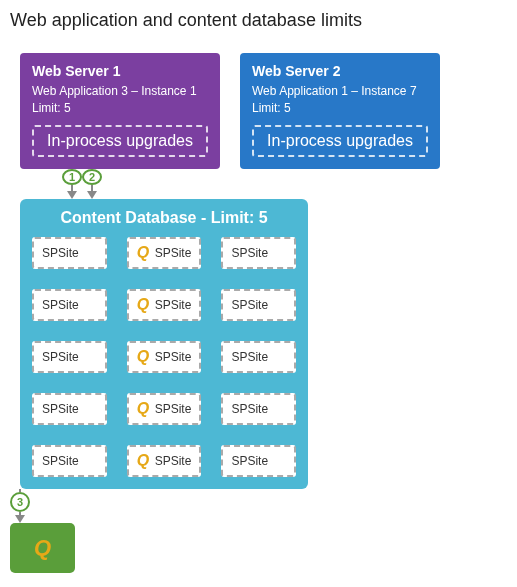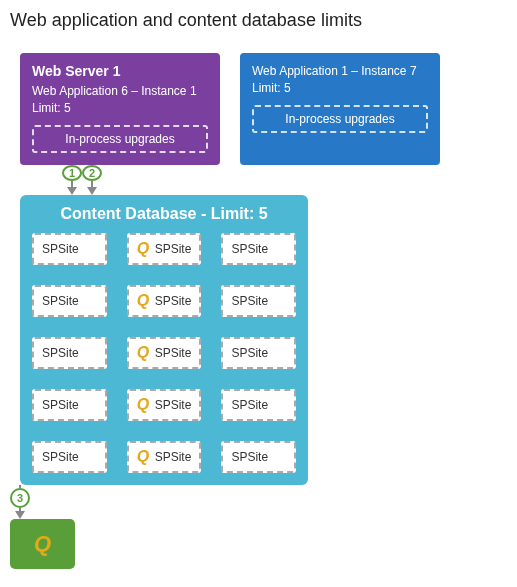--- a/index.html
+++ b/index.html
@@ -51,21 +51,21 @@
       font-size: 12px;
       line-height: 1.4;
       margin-bottom: 8px;
     }
 
     .inprocess-box {
       border: 2px dashed rgba(255,255,255,0.8);
       border-radius: 3px;
       padding: 5px 8px;
       text-align: center;
-      font-size: 12px;
+      font-size: 16px;
       color: #fff;
     }
 
     .circle-num {
       width: 20px;
       height: 20px;
       border-radius: 50%;
       border: 2px solid #5a9e3a;
       color: #5a9e3a;
       font-size: 11px;
@@ -205,29 +205,30 @@
 
 <div class="layout">
 
   <div class="page-title">Web application and content database limits</div>
 
   <div class="web-servers-row">
 
     <div class="web-server-box purple">
       <div class="web-server-title">Web Server 1</div>
       <div class="web-server-info">
-        <span>Web Application 6 – Instance 1</span><br>
+        <span>Web Application 3 – Instance 1</span><br>
         <span>Limit: 5</span>
       </div>
       <div class="inprocess-box">
         <span>In-process upgrades</span>
       </div>
     </div>
 
     <div class="web-server-box blue">
+      <div class="web-server-title">Web Server 2</div>
       <div class="web-server-info">
         <span>Web Application 1 – Instance 7</span><br>
         <span>Limit: 5</span>
       </div>
       <div class="inprocess-box">
         <span>In-process upgrades</span>
       </div>
     </div>
   </div>
 

